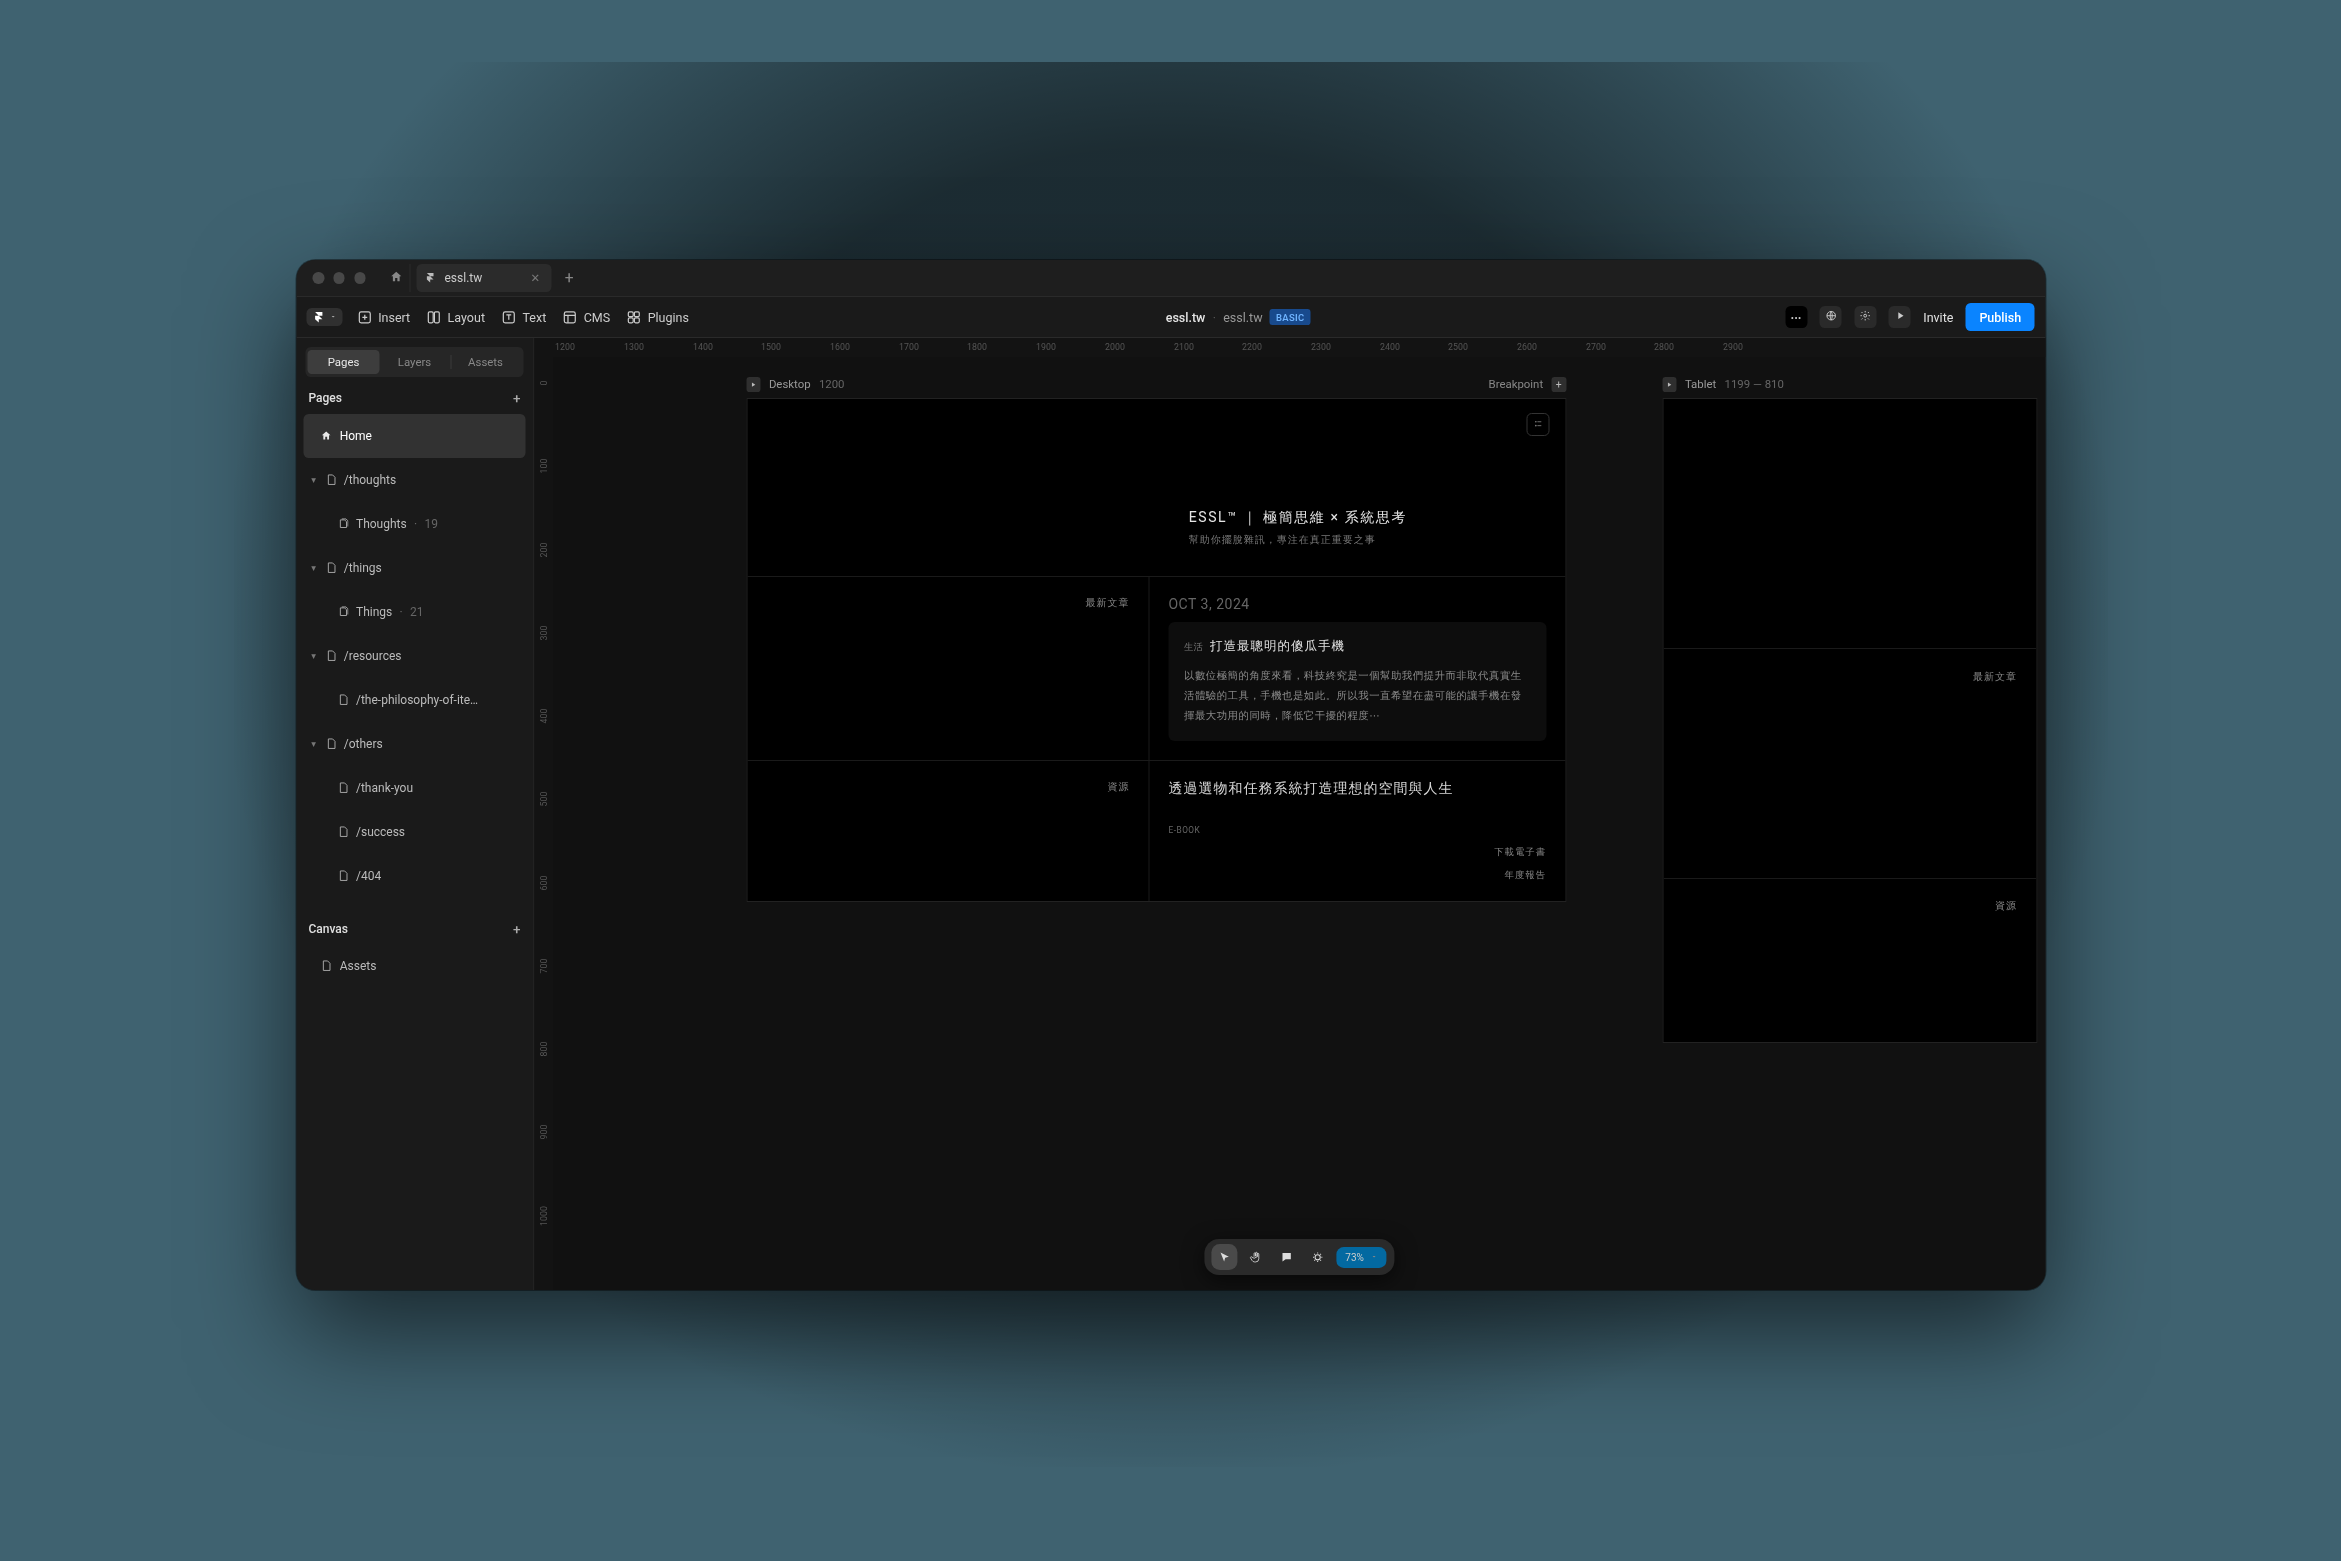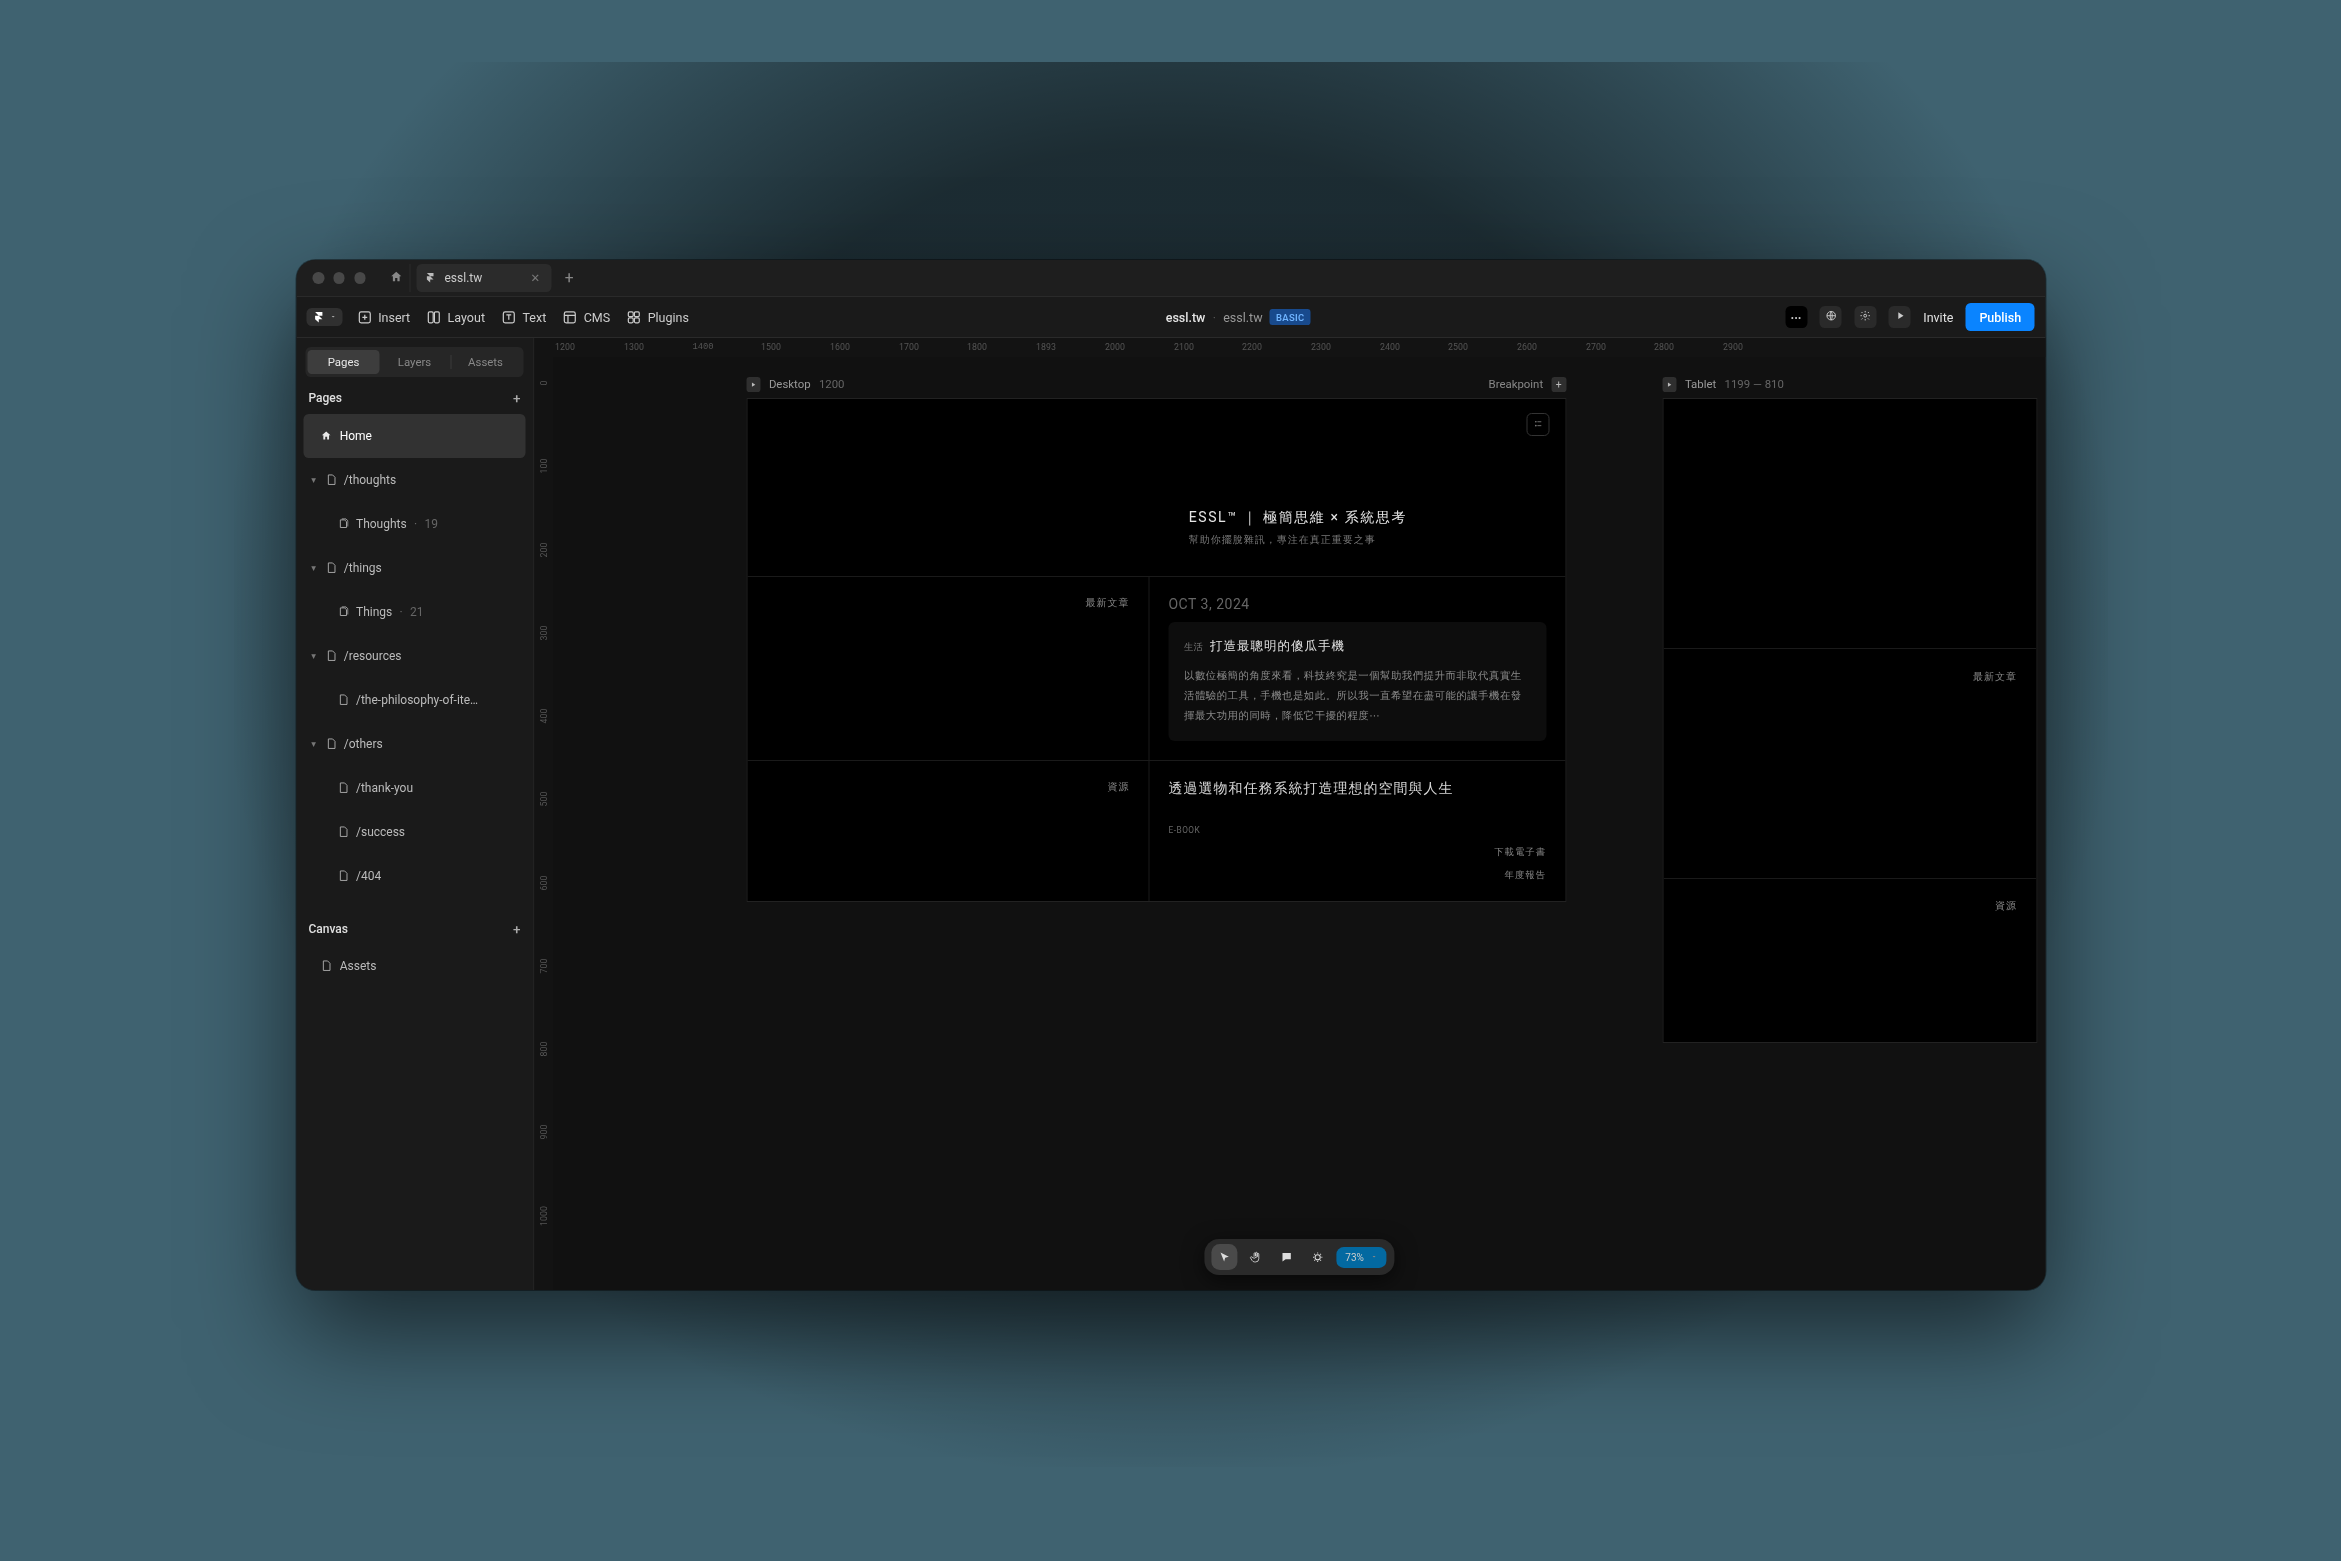--- a/index.html
+++ b/index.html
@@ -396,26 +396,26 @@
             <span>Assets</span>
           </div>
         </div>
       </div>
     </div>
 
     <div class="workarea">
       <div class="ruler-h" id="ruler-h">
           <span class="tick" style="left: 31px;">1200</span>
           <span class="tick" style="left: 100px;">1300</span>
-          <span class="tick" style="left: 169px; font-family: Liberation Mono, monospace;">1400</span>
+          <span class="tick" style="left: 169px;">1400</span>
           <span class="tick" style="left: 237px;">1500</span>
           <span class="tick" style="left: 306px;">1600</span>
           <span class="tick" style="left: 375px;">1700</span>
           <span class="tick" style="left: 443px;">1800</span>
-          <span class="tick" style="left: 512px;">1893</span>
+          <span class="tick" style="left: 512px;">1900</span>
           <span class="tick" style="left: 581px;">2000</span>
           <span class="tick" style="left: 650px;">2100</span>
           <span class="tick" style="left: 718px;">2200</span>
           <span class="tick" style="left: 787px;">2300</span>
           <span class="tick" style="left: 856px;">2400</span>
           <span class="tick" style="left: 924px;">2500</span>
           <span class="tick" style="left: 993px;">2600</span>
           <span class="tick" style="left: 1062px;">2700</span>
           <span class="tick" style="left: 1130px;">2800</span>
           <span class="tick" style="left: 1199px;">2900</span>

